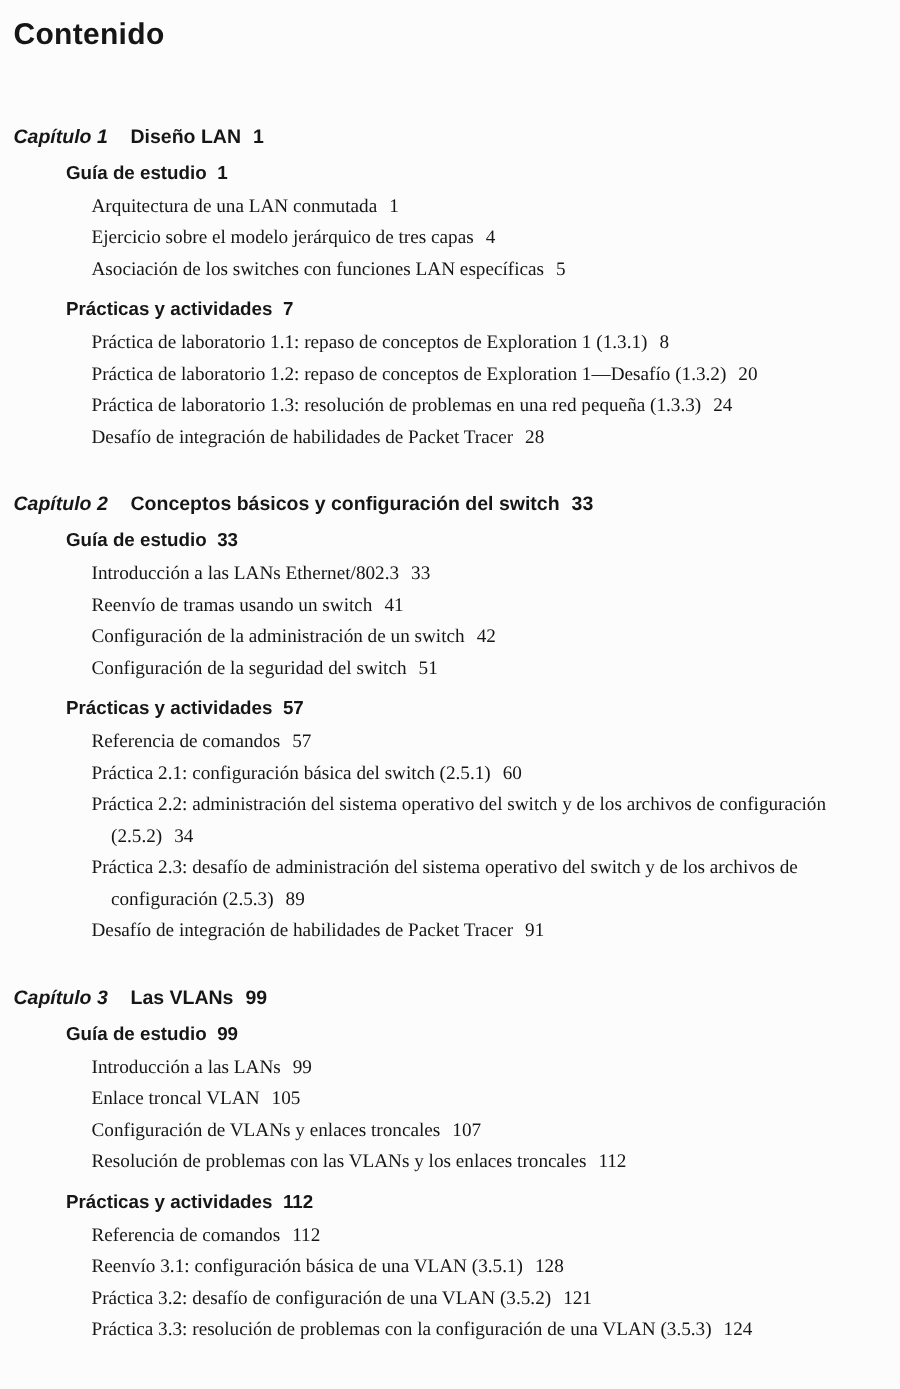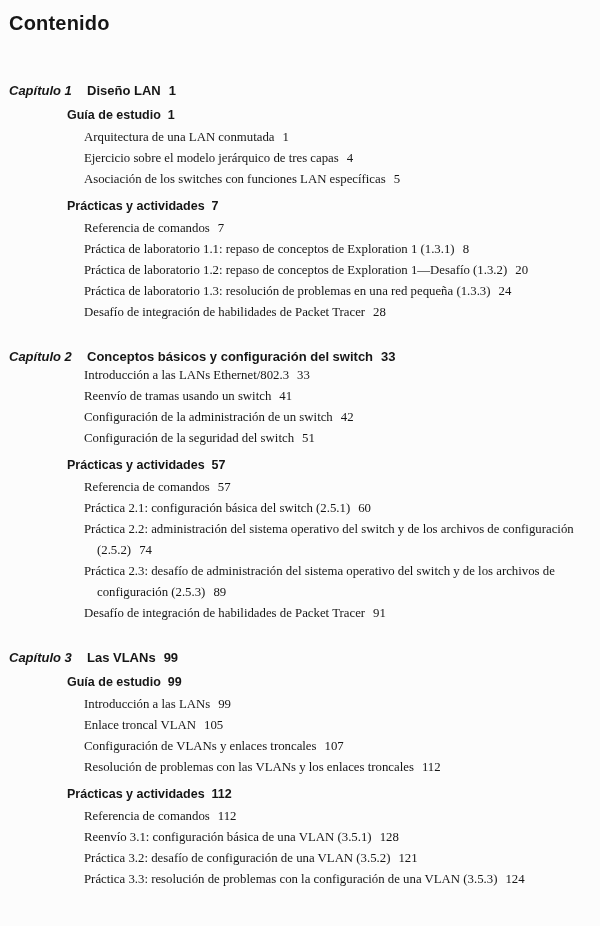--- a/index.html
+++ b/index.html
@@ -32,21 +32,21 @@
 
   .chapter-heading {
     font-family: "Liberation Sans", sans-serif;
     font-weight: bold;
     font-size: 13px;
     line-height: 16px;
   }
   .ch-label { display: inline-block; width: 78px; font-style: italic; }
   .ch-page  { margin-left: 8px; }
 
-  .toc-section { margin-left: 58px; }
+  .toc-section { margin-left: 35px; }
   .section-heading {
     font-family: "Liberation Sans", sans-serif;
     font-weight: bold;
     font-size: 12.5px;
     line-height: 15px;
     margin: 9px 0 4px 0;
   }
   .sec-page { margin-left: 7px; }
 
   .items { margin-left: 17px; }
@@ -87,23 +87,20 @@
     <span class="item-text">Asociación de los switches con funciones LAN específicas</span><span class="item-page">5</span>
   </div>
 </div>
   </div>
 
   <div class="toc-section">
     <div class="section-heading">
       <span class="sec-title">Prácticas y actividades</span><span class="sec-page">7</span>
     </div>
     <div class="items">
-  <div class="toc-item">
-    <span class="item-text">Referencia de comandos</span><span class="item-page">7</span>
-  </div>
 
   <div class="toc-item">
     <span class="item-text">Práctica de laboratorio 1.1: repaso de conceptos de Exploration 1 (1.3.1)</span><span class="item-page">8</span>
   </div>
 
   <div class="toc-item">
     <span class="item-text">Práctica de laboratorio 1.2: repaso de conceptos de Exploration 1—Desafío (1.3.2)</span><span class="item-page">20</span>
   </div>
 
   <div class="toc-item">
@@ -117,20 +114,23 @@
   </div>
 </div>
   </section>
 
   <section class="chapter">
     <div class="chapter-heading">
       <span class="ch-label">Capítulo 2</span><span class="ch-title">Conceptos básicos y configuración del switch</span><span class="ch-page">33</span>
     </div>
     <div class="sections">
   <div class="toc-section">
+    <div class="section-heading">
+      <span class="sec-title">Guía de estudio</span><span class="sec-page">33</span>
+    </div>
     <div class="items">
   <div class="toc-item">
     <span class="item-text">Introducción a las LANs Ethernet/802.3</span><span class="item-page">33</span>
   </div>
 
   <div class="toc-item">
     <span class="item-text">Reenvío de tramas usando un switch</span><span class="item-page">41</span>
   </div>
 
   <div class="toc-item">
@@ -150,21 +150,21 @@
     <div class="items">
   <div class="toc-item">
     <span class="item-text">Referencia de comandos</span><span class="item-page">57</span>
   </div>
 
   <div class="toc-item">
     <span class="item-text">Práctica 2.1: configuración básica del switch (2.5.1)</span><span class="item-page">60</span>
   </div>
 
   <div class="toc-item">
-    <span class="item-text">Práctica 2.2: administración del sistema operativo del switch y de los archivos de configuración (2.5.2)</span><span class="item-page">74</span>
+    <span class="item-text">Práctica 2.2: administración del sistema operativo del switch y de los archivos de configuración (2.5.2)</span><span class="item-page">34</span>
   </div>
 
   <div class="toc-item">
     <span class="item-text">Práctica 2.3: desafío de administración del sistema operativo del switch y de los archivos de configuración (2.5.3)</span><span class="item-page">89</span>
   </div>
 
   <div class="toc-item">
     <span class="item-text">Desafío de integración de habilidades de Packet Tracer</span><span class="item-page">91</span>
   </div>
 </div>

